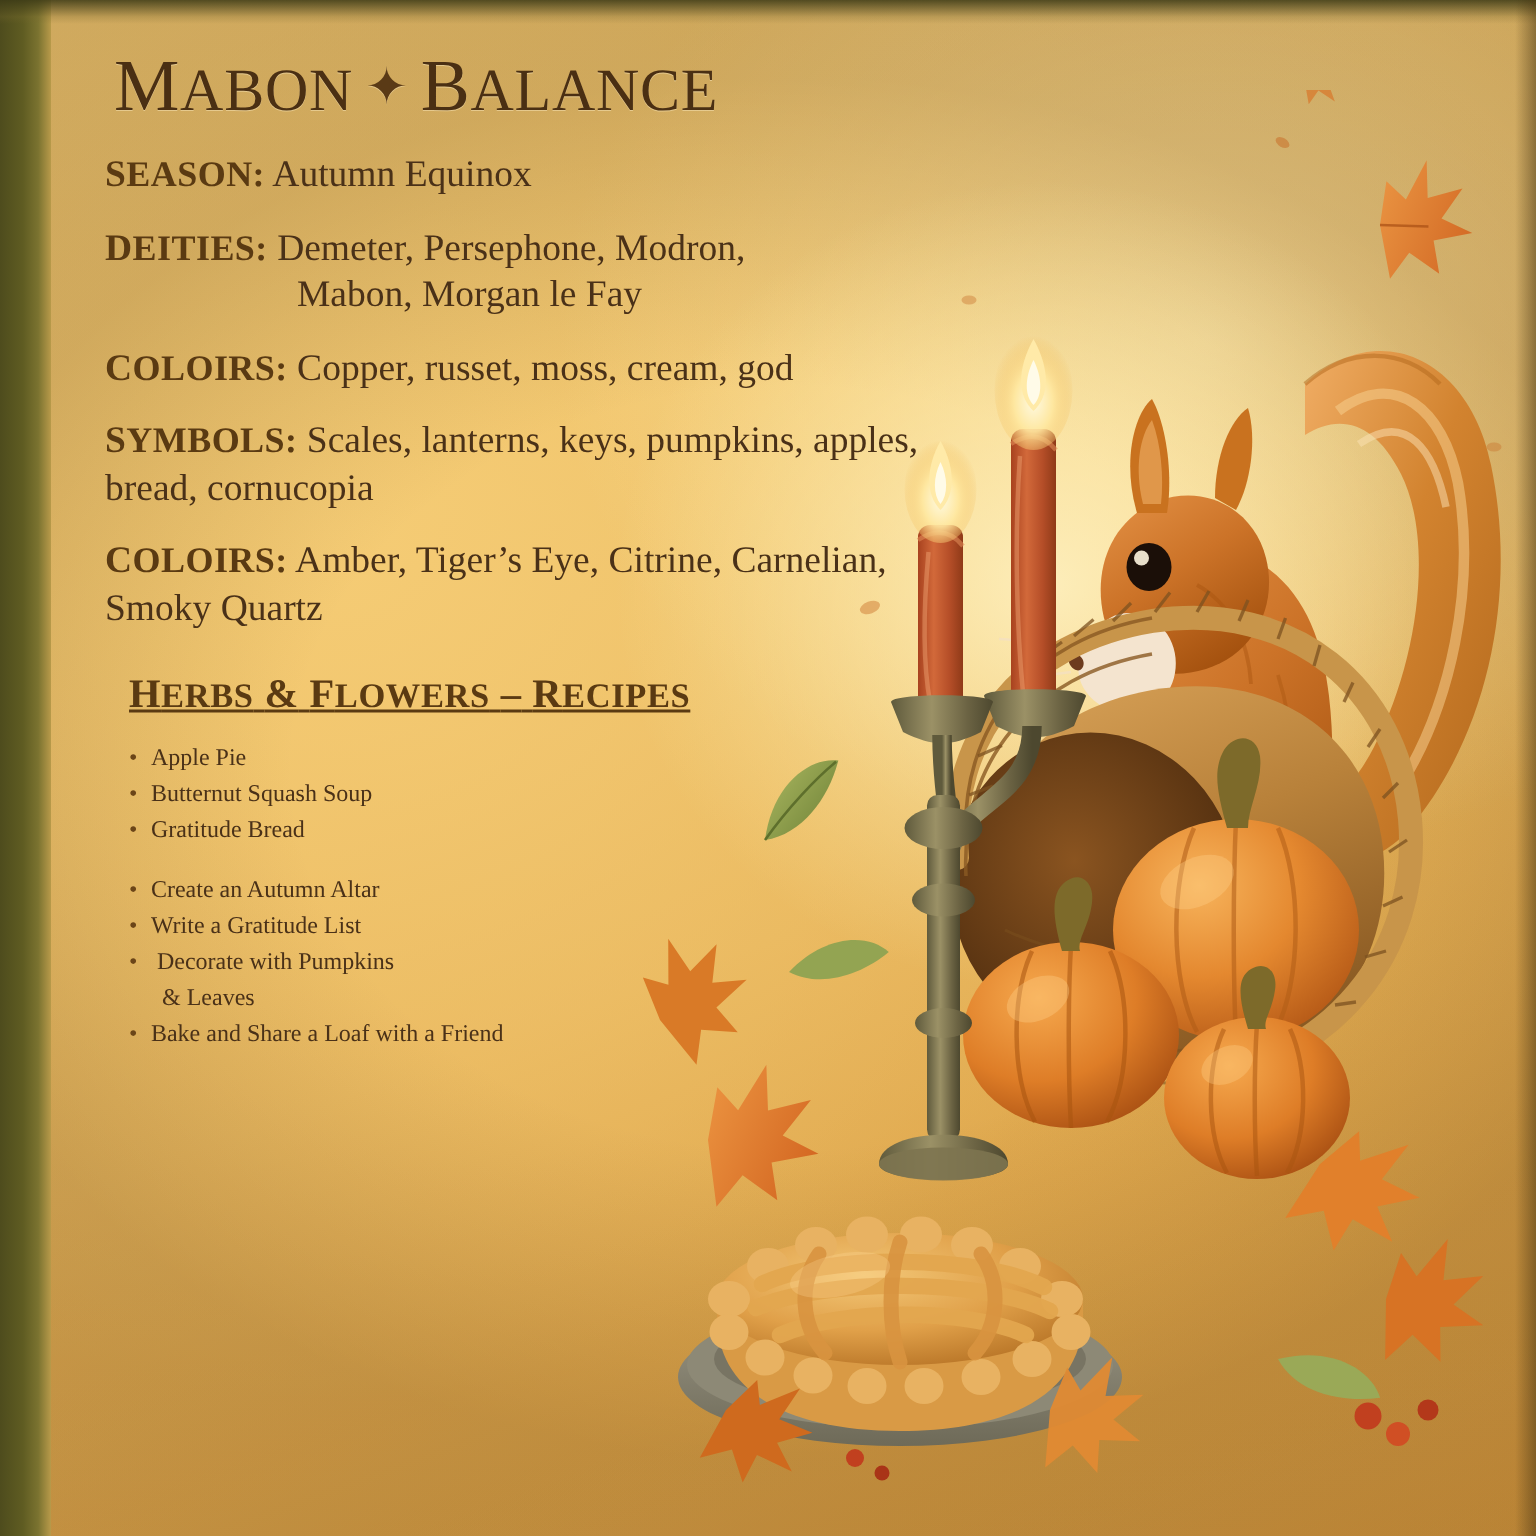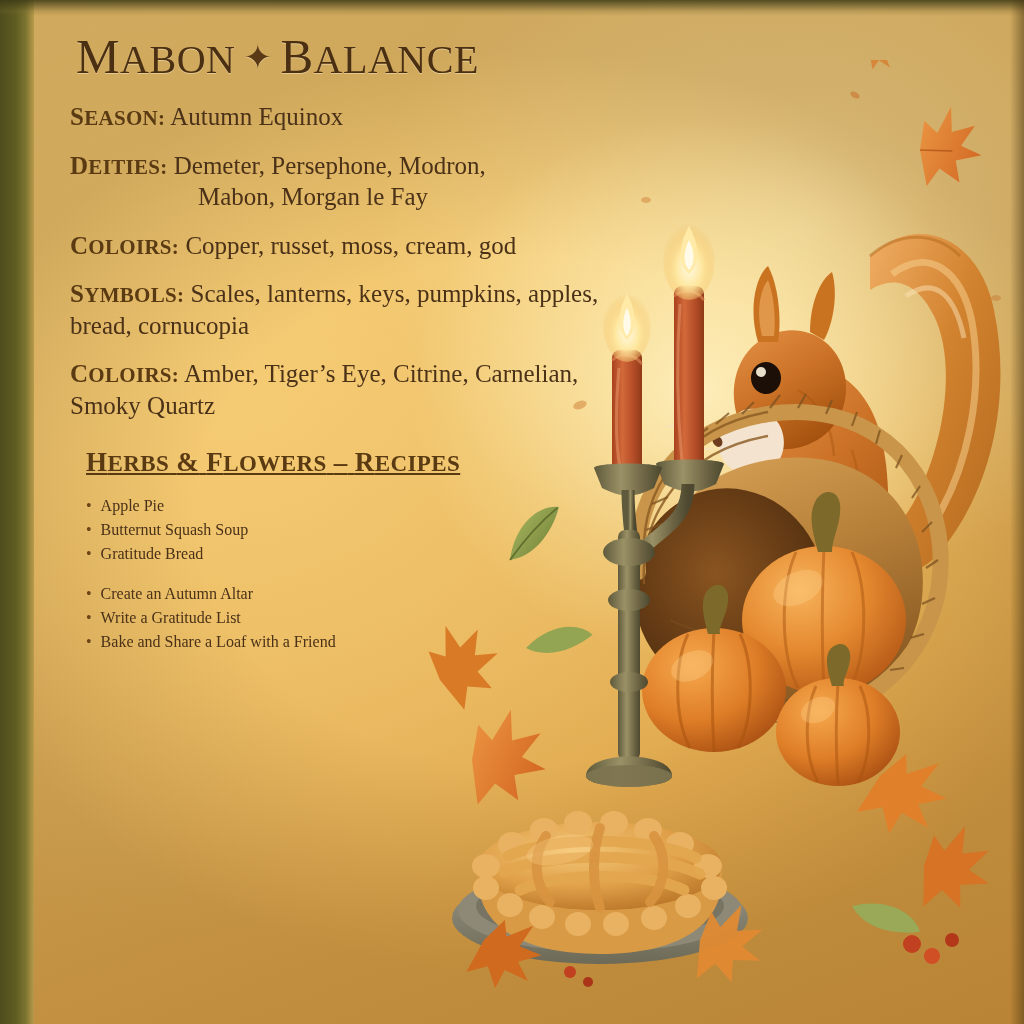--- a/index.html
+++ b/index.html
@@ -82,21 +82,21 @@
     margin: 0 0 17px 0;
     font-size: 25px;
     line-height: 1.26;
     color: #4a3118;
   }
   .lbl {
     font-weight: bold;
     color: #5a3a12;
     letter-spacing: 0.3px;
   }
-  .lbl .sc { font-size: 21px; }
+  .lbl .sc { font-size: 24px; }
   .indent { display: block; padding-left: 128px; }
   .sect {
     font-weight: bold;
     font-size: 27px;
     color: #5a3a12;
     margin: 26px 0 10px 16px;
     letter-spacing: 0.4px;
     text-decoration: underline;
   }
   .sect .sc { font-size: 23px; }
@@ -484,17 +484,21 @@
     <div class="sect"><span>H</span><span class="sc">ERBS</span> <span>&amp;</span><span class="sc"></span> <span>F</span><span class="sc">LOWERS</span> <span>–</span><span class="sc"></span> <span>R</span><span class="sc">ECIPES</span></div>
     <ul class="items">
       <li>Apple Pie</li>
       <li>Butternut Squash Soup</li>
       <li>Gratitude Bread</li>
     </ul>
 
     <ul class="items">
       <li>Create an Autumn Altar</li>
       <li>Write a Gratitude List</li>
+      <li>
+        <span>Decorate with Pumpkins</span>
+        <span class="cont">&amp; Leaves</span>
+      </li>
       <li>Bake and Share a Loaf with a Friend</li>
     </ul>
 
   </div>
 </div>
 
 </body></html>

